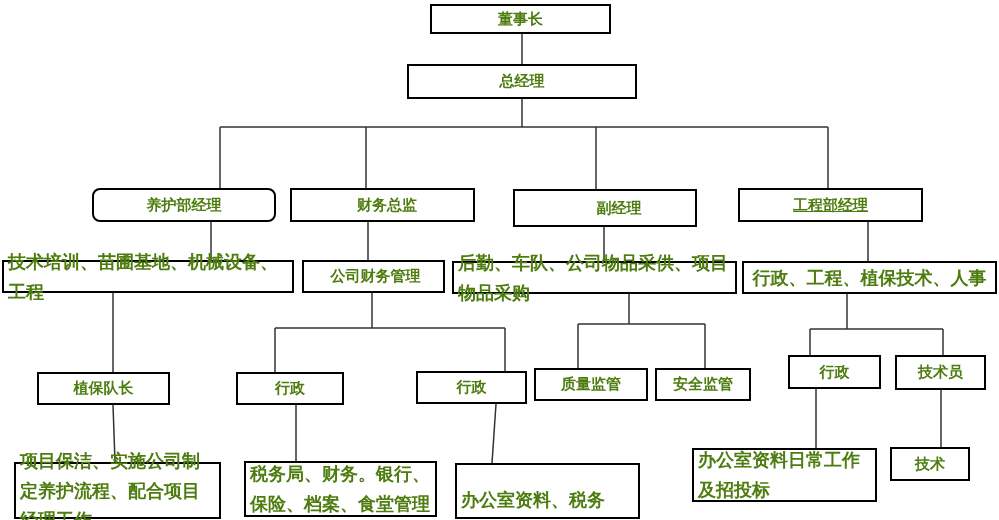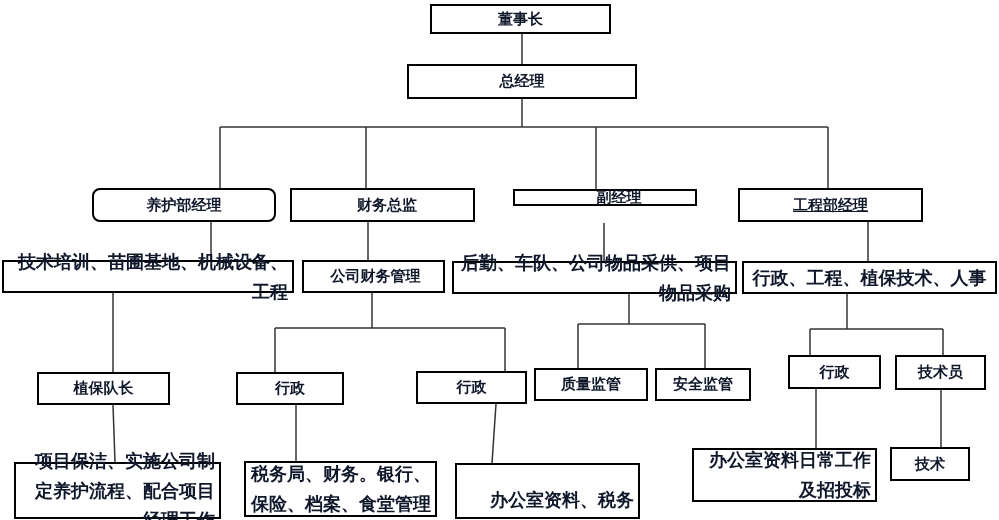--- a/index.html
+++ b/index.html
@@ -24,37 +24,37 @@
     z-index: 1;
   }
   .node {
     position: absolute;
     box-sizing: border-box;
     border: 2px solid #000000;
     background: #ffffff;
     display: flex;
     align-items: center;
     justify-content: center;
-    text-align: right;
+    text-align: left;
     font-weight: bold;
-    color: #0f172a;
+    color: #4d7c0f;
     font-size: 15px;
     line-height: 1.65;
     z-index: 2;
     padding: 0 4px;
   }
   .node.small-text { font-size: 18px; }
   .node.top-align { align-items: flex-start; padding-top: 20px; }
 
   
   .n-chairman        { left: 430px; top: 4px;   width: 181px; height: 30px; }
   .n-gm              { left: 407px; top: 64px;  width: 230px; height: 35px; }
   .n-maint-mgr       { left: 92px;  top: 188px; width: 184px; height: 34px; border-radius: 8px; }
   .n-finance-dir     { left: 290px; top: 188px; width: 185px; height: 34px; padding-left: 13px; }
-  .n-deputy-mgr      { left: 513px; top: 189px; width: 184px; height: 17px; padding-left: 32px; }
+  .n-deputy-mgr      { left: 513px; top: 189px; width: 184px; height: 38px; padding-left: 32px; }
   .n-eng-mgr         { left: 738px; top: 188px; width: 185px; height: 34px; text-decoration: underline; }
   .n-maint-scope     { left: 2px;   top: 260px; width: 292px; height: 33px; }
   .n-company-finance { left: 302px; top: 260px; width: 143px; height: 33px; padding-left: 8px; }
   .n-logistics       { left: 452px; top: 261px; width: 285px; height: 33px; }
   .n-eng-scope       { left: 742px; top: 261px; width: 255px; height: 33px; }
   .n-plant-leader    { left: 37px;  top: 372px; width: 133px; height: 33px; }
   .n-admin1          { left: 236px; top: 372px; width: 108px; height: 33px; }
   .n-admin2          { left: 416px; top: 371px; width: 111px; height: 33px; }
   .n-quality         { left: 534px; top: 368px; width: 114px; height: 33px; }
   .n-safety          { left: 655px; top: 368px; width: 96px;  height: 33px; }

